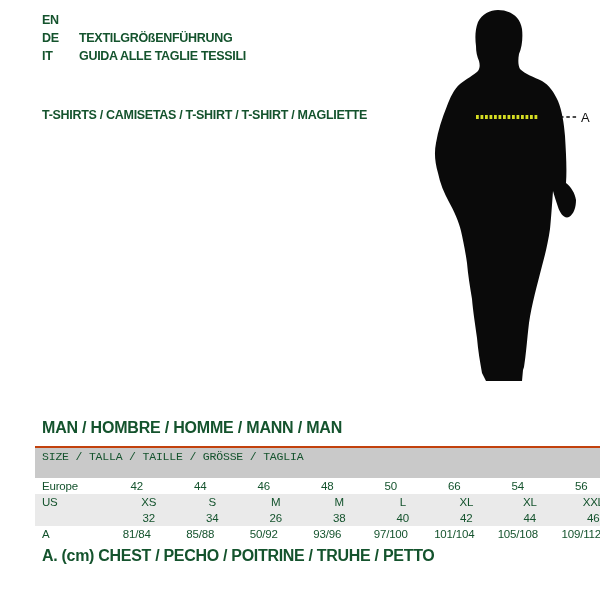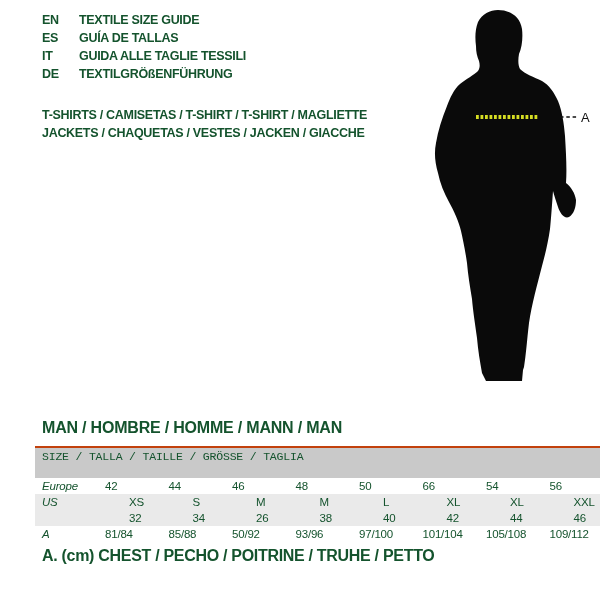--- a/index.html
+++ b/index.html
@@ -9,66 +9,60 @@
     font-family:"Liberation Sans", sans-serif;
   }
   
   .lang-list { position:absolute; left:22px; top:11px; }
   .lang-row { display:flex; height:18px; align-items:center;
               font-weight:bold; font-size:12.5px; letter-spacing:-0.3px; }
   .lang-code { width:37px; }
   
   .products { position:absolute; left:22px; top:106px;
               font-weight:bold; font-size:12.5px; line-height:18px; letter-spacing:-0.3px;
-              white-space:nowrap; }
+              white-space:nowrap;text-align:center; }
   
   .figure { position:absolute; left:410px; top:5px; width:165px; height:390px; }
   
   .section-title { position:absolute; left:22px; top:419px;
                    font-weight:bold; font-size:16px; letter-spacing:-0.2px; }
   
   .size-table { position:absolute; left:15px; top:446px; width:578px;
                 font-size:11.5px; letter-spacing:-0.2px; }
   .thead { background:var(--thead-bg,#c9c9c9); height:32px; line-height:17px;
            padding-left:7px; border-top:2px solid #c2410c; box-sizing:border-box;font-family:Liberation Mono, monospace; }
   .trow { display:flex; height:16px; line-height:16px; align-items:center; }
   .trow.shaded { background:var(--band-bg,#eaeaea);gap:24px; }
-  .tlabel { width:70px; padding-left:7px; box-sizing:border-box;font-style:italic; }
-  .tcell { flex:1; }
+  .tlabel { width:70px; padding-left:7px; box-sizing:border-box; }
+  .tcell { flex:1; text-align:center; }
   
   .footnote { position:absolute; left:22px; top:547px;
               font-weight:bold; font-size:16px; letter-spacing:-0.3px; white-space:nowrap; }
 </style>
 </head>
 <body>
 
 <div class="stage" style="--thead-bg: #c9c9c9; --band-bg: #eaeaea; color: #14532d; margin-left: 20px;">
 
   <div class="lang-list">
       <div class="lang-row">
         <span class="lang-code">EN</span>
-        <span>TEXTILE SIZE GUIDE</span>
       </div>
       <div class="lang-row">
-        <span class="lang-code">ES</span>
-        <span>GUÍA DE TALLAS</span>
+        <span class="lang-code">DE</span>
+        <span>TEXTILGRÖßENFÜHRUNG</span>
       </div>
       <div class="lang-row">
         <span class="lang-code">IT</span>
         <span>GUIDA ALLE TAGLIE TESSILI</span>
       </div>
-      <div class="lang-row">
-        <span class="lang-code">DE</span>
-        <span>TEXTILGRÖßENFÜHRUNG</span>
-      </div>
     </div>
 
   <div class="products">
       <div>T-SHIRTS / CAMISETAS / T-SHIRT / T-SHIRT / MAGLIETTE</div>
-      <div>JACKETS / CHAQUETAS / VESTES / JACKEN / GIACCHE</div>
     </div>
 
   <svg class="figure" viewBox="0 0 165 390" xmlns="http://www.w3.org/2000/svg">
     <path d="M68,5
          C78,5 90,10 92,24
          C93,33 92,42 89,49
          C88,55 88,60 90,64
          C95,69 104,72 112,76
          C119,80 124,87 128,96
          C132,106 134,118 135,131

